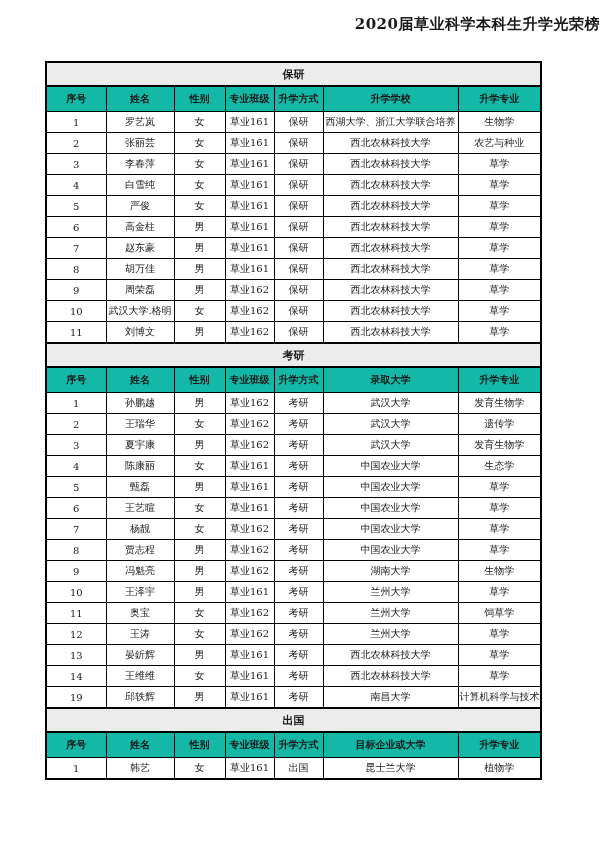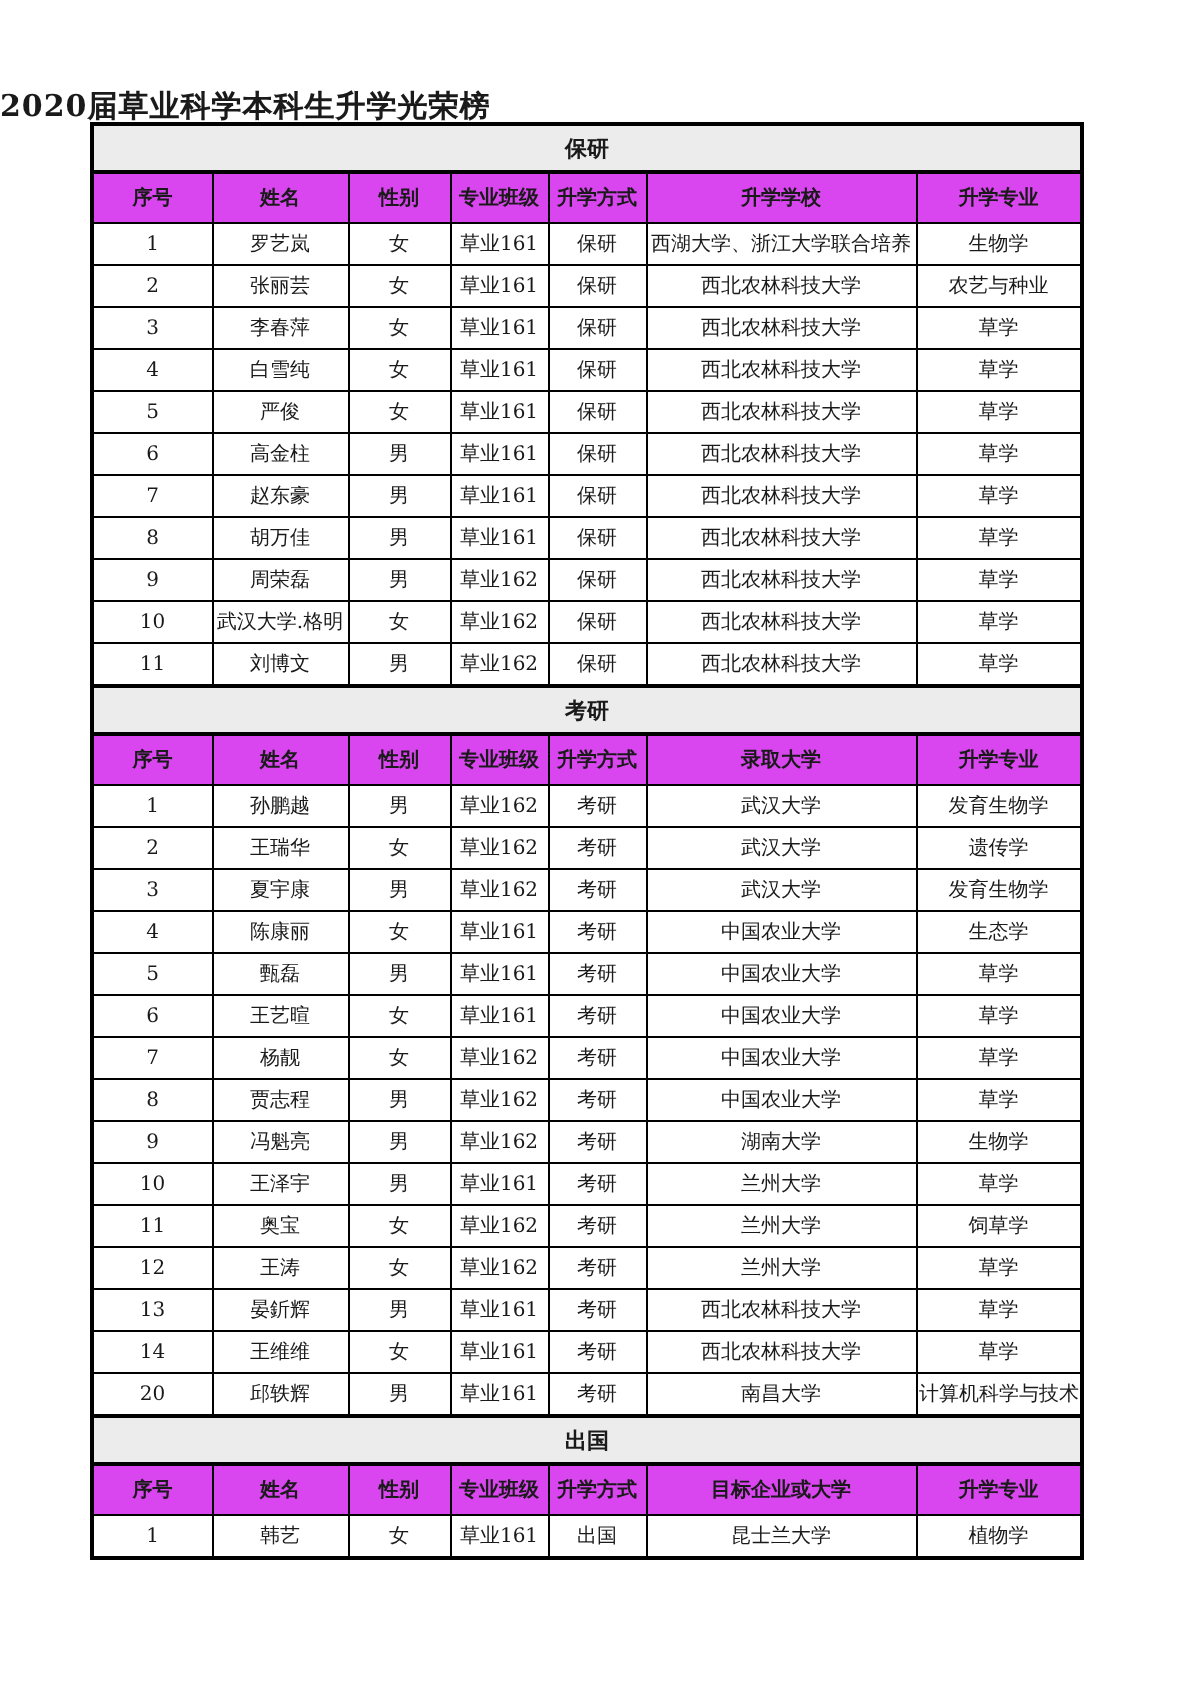--- a/index.html
+++ b/index.html
@@ -10,22 +10,22 @@
   html,body{margin:0;padding:0;}
   body{
     width:600px;height:848px;
     background:var(--page-bg);
     font-family:"DejaVu Serif","Liberation Serif",serif;
     color:#1a1a1a;
   }
   .page{position:relative;width:600px;height:848px;overflow:hidden;}
   .title{
     margin:0;
-    position:absolute;top:44px;left:0;width:100%;
-    text-align:left;
+    position:absolute;top:15px;left:0;width:100%;
+    text-align:right;
     font-size:15px;font-weight:bold;
     letter-spacing:0.5px;
   }
   table.roster{
     position:absolute;top:61px;left:45px;
     width:495px;
     border-collapse:collapse;
     table-layout:fixed;
     border:2px solid var(--border-color);
   }
@@ -42,21 +42,21 @@
     background:var(--band-bg);
     font-weight:bold;
     font-size:11px;
     height:22px;
     border-top:2px solid var(--border-color);
     border-bottom:2px solid var(--border-color);
   }
   tr.cols th{
     height:24px;
     font-weight:bold;
-    background:#d946ef;
+    background:#14b8a6;
     margin-left:24px;
   }
   tr.data td{
     height:20px;
     font-weight:normal;
   }
 </style>
 </head>
 <body>
 
@@ -317,21 +317,21 @@
         <tr class="data">
           <td>14</td>
           <td>王维维</td>
           <td>女</td>
           <td>草业161</td>
           <td>考研</td>
           <td>西北农林科技大学</td>
           <td>草学</td>
         </tr>
         <tr class="data">
-          <td>20</td>
+          <td>19</td>
           <td>邱轶辉</td>
           <td>男</td>
           <td>草业161</td>
           <td>考研</td>
           <td>南昌大学</td>
           <td>计算机科学与技术</td>
         </tr>
         <tr class="band">
           <td colspan="7">出国</td>
         </tr>

